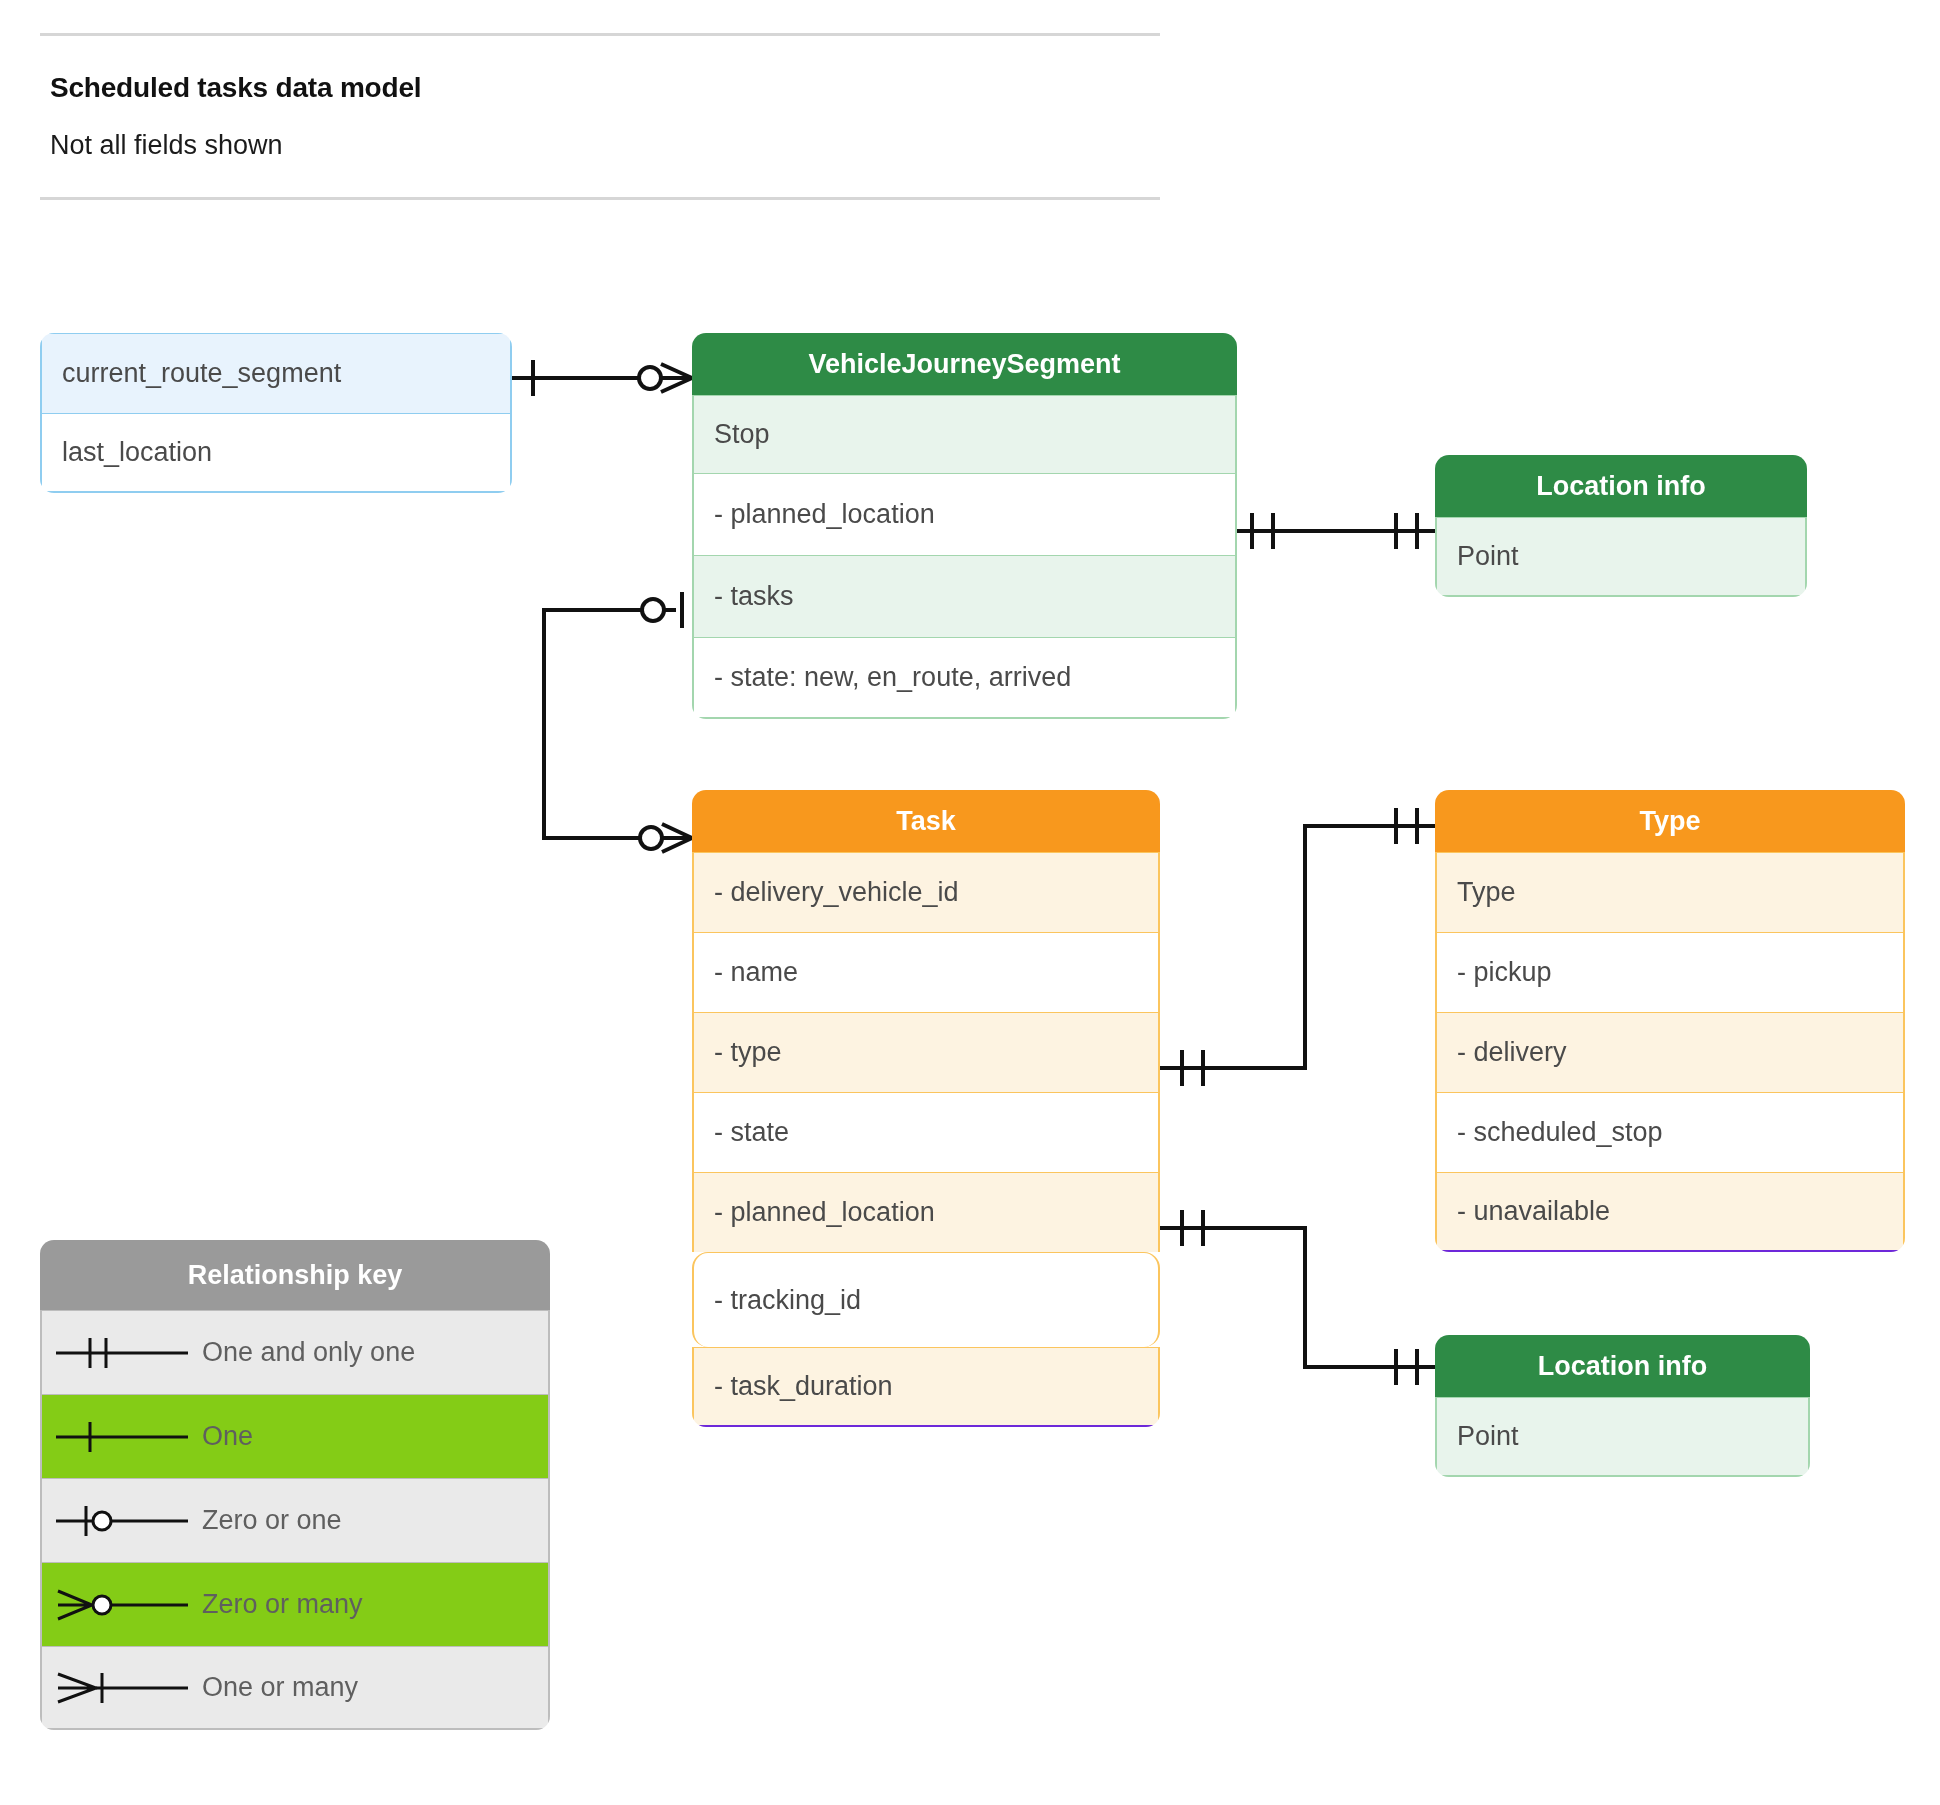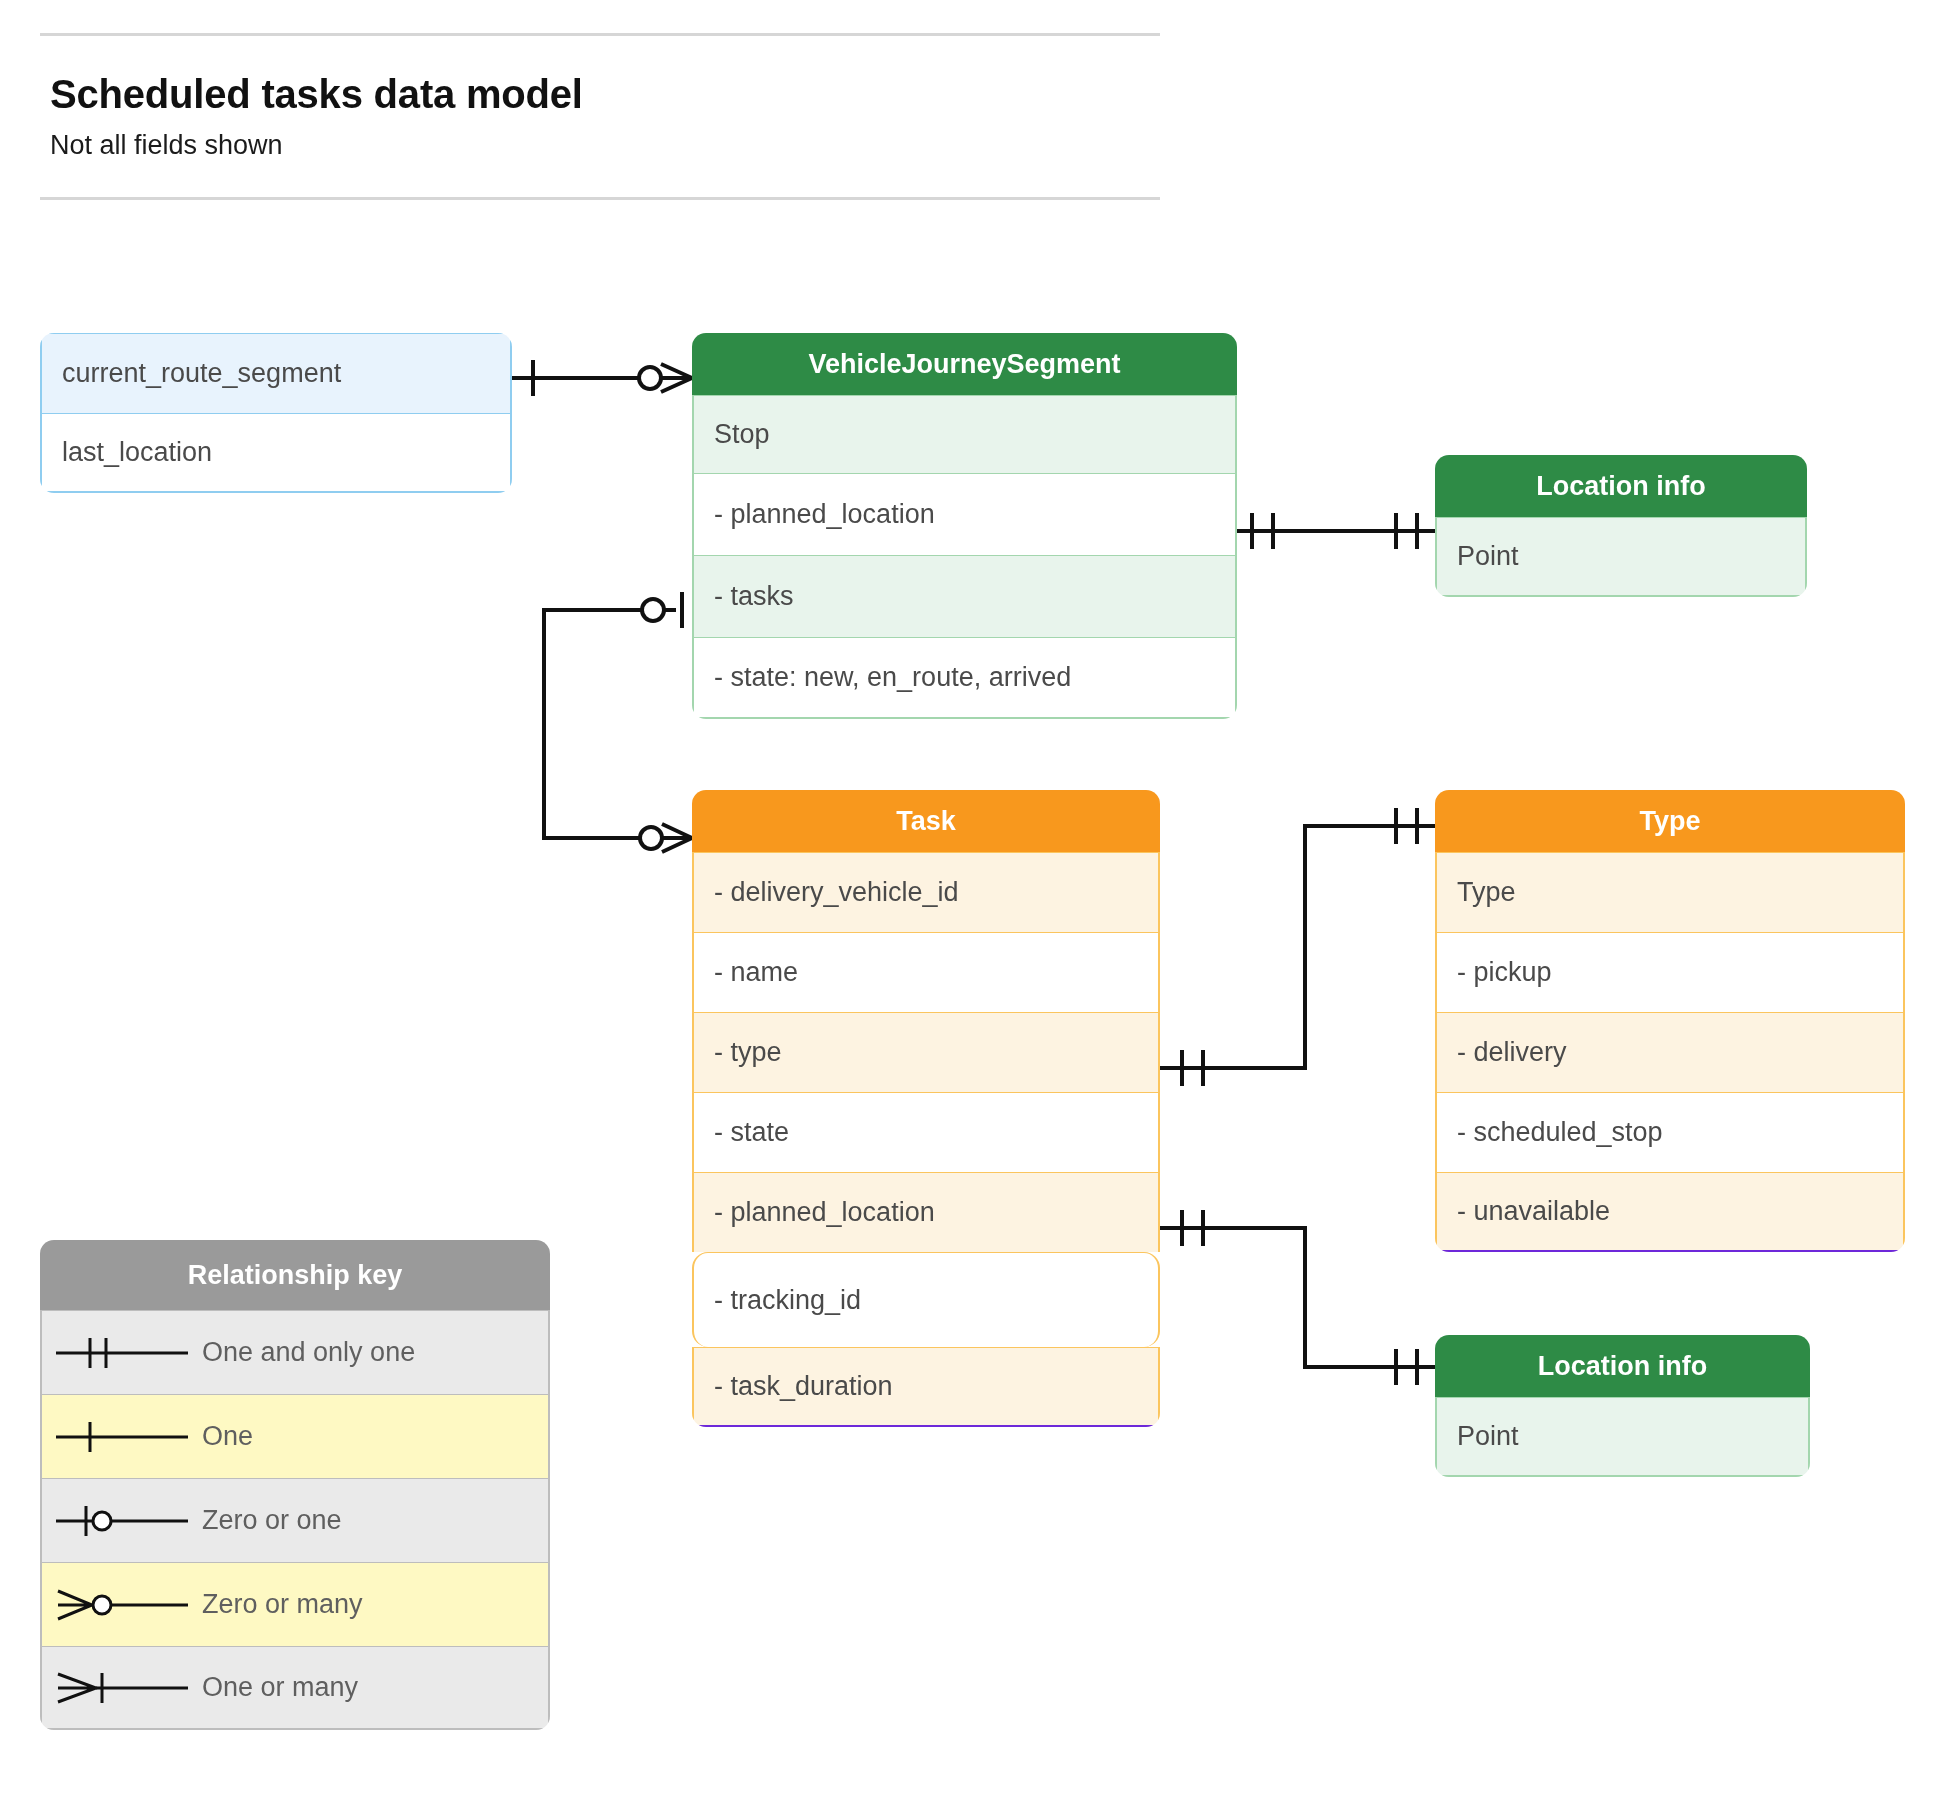--- a/index.html
+++ b/index.html
@@ -27,21 +27,21 @@
     height: 3px;
     background: #d6d6d6;
   }
   #rule-top  { top: 33px; }
   #rule-bot  { top: 197px; }
 
   #page-title {
     position: absolute;
     left: 50px;
     top: 72px;
-    font-size: 40px;
+    font-size: 28px;
     font-weight: bold;
     color: #111111;
     letter-spacing: -0.2px;
     white-space: nowrap;
   }
   #page-subtitle {
     position: absolute;
     left: 50px;
     top: 130px;
     font-size: 27px;
@@ -100,21 +100,21 @@
   .theme-orange .erow  { border-color: #fbc55e; border-left: 2px solid #fbc55e; border-right: 2px solid #fbc55e; }
   .theme-orange .erow:last-child { border-bottom: 2px solid #6d28d9; }
   .theme-orange .erow.alt { background: #fdf3e1; }
   .theme-orange .erow.plain { background: #ffffff; }
 
   
   .theme-grey .ehead { background: #9a9a9a; }
   .theme-grey .erow  { border-color: #bdbdbd; border-left: 2px solid #bdbdbd; border-right: 2px solid #bdbdbd; }
   .theme-grey .erow:last-child { border-bottom: 2px solid #bdbdbd; }
   .theme-grey .erow.alt { background: #eaeaea; }
-  .theme-grey .erow.plain { background: #fef9c3; }
+  .theme-grey .erow.plain { background: #84cc16; }
 
   
   .legend-row { padding-left: 0 !important; }
   .legend-sym {
     width: 160px;
     flex: 0 0 160px;
     display: flex;
     align-items: center;
     justify-content: center;
   }

